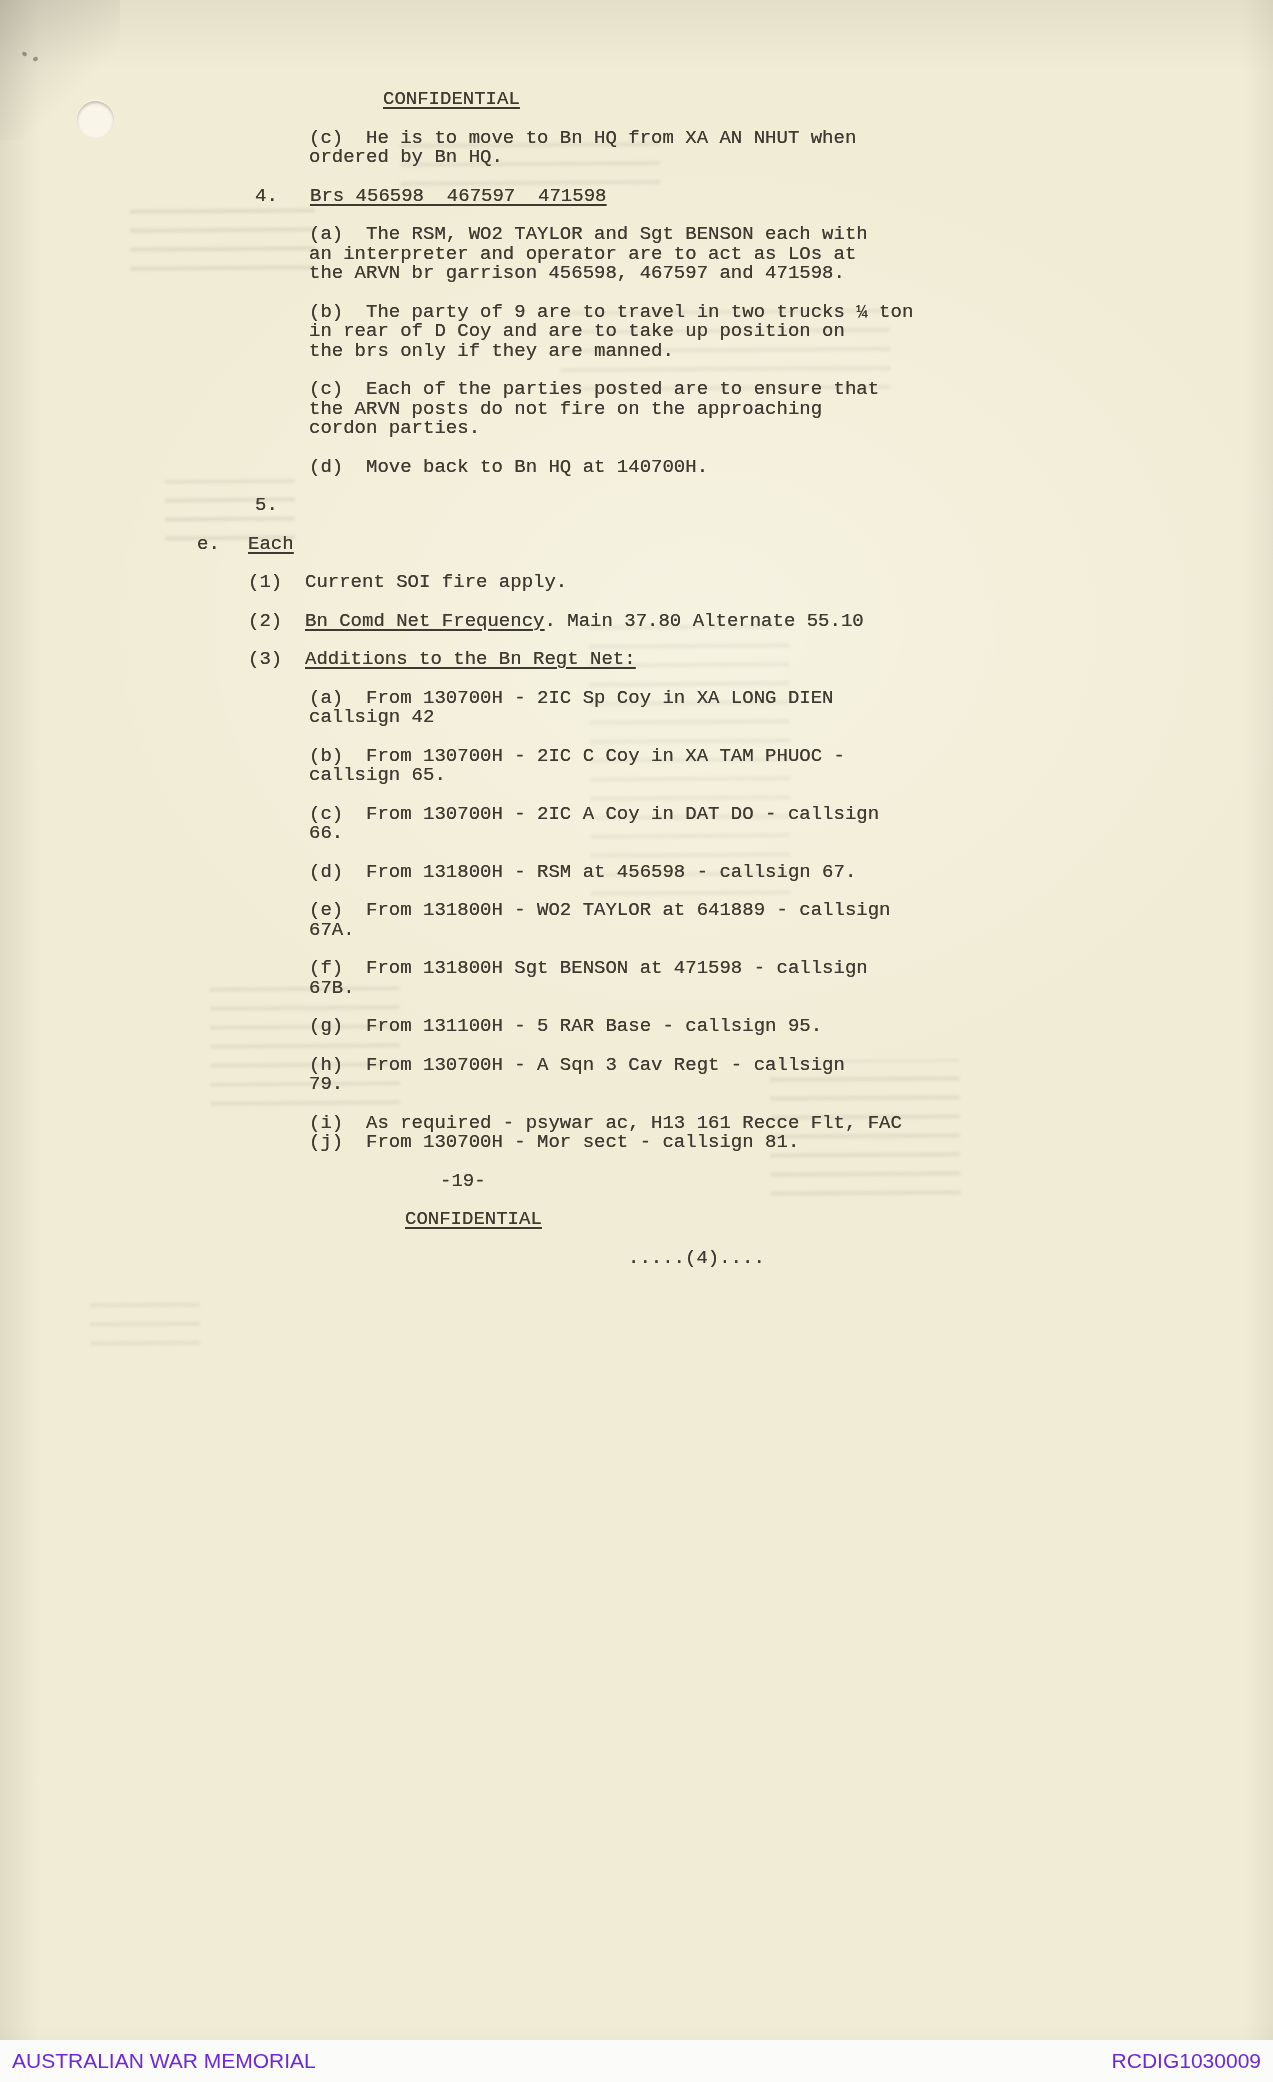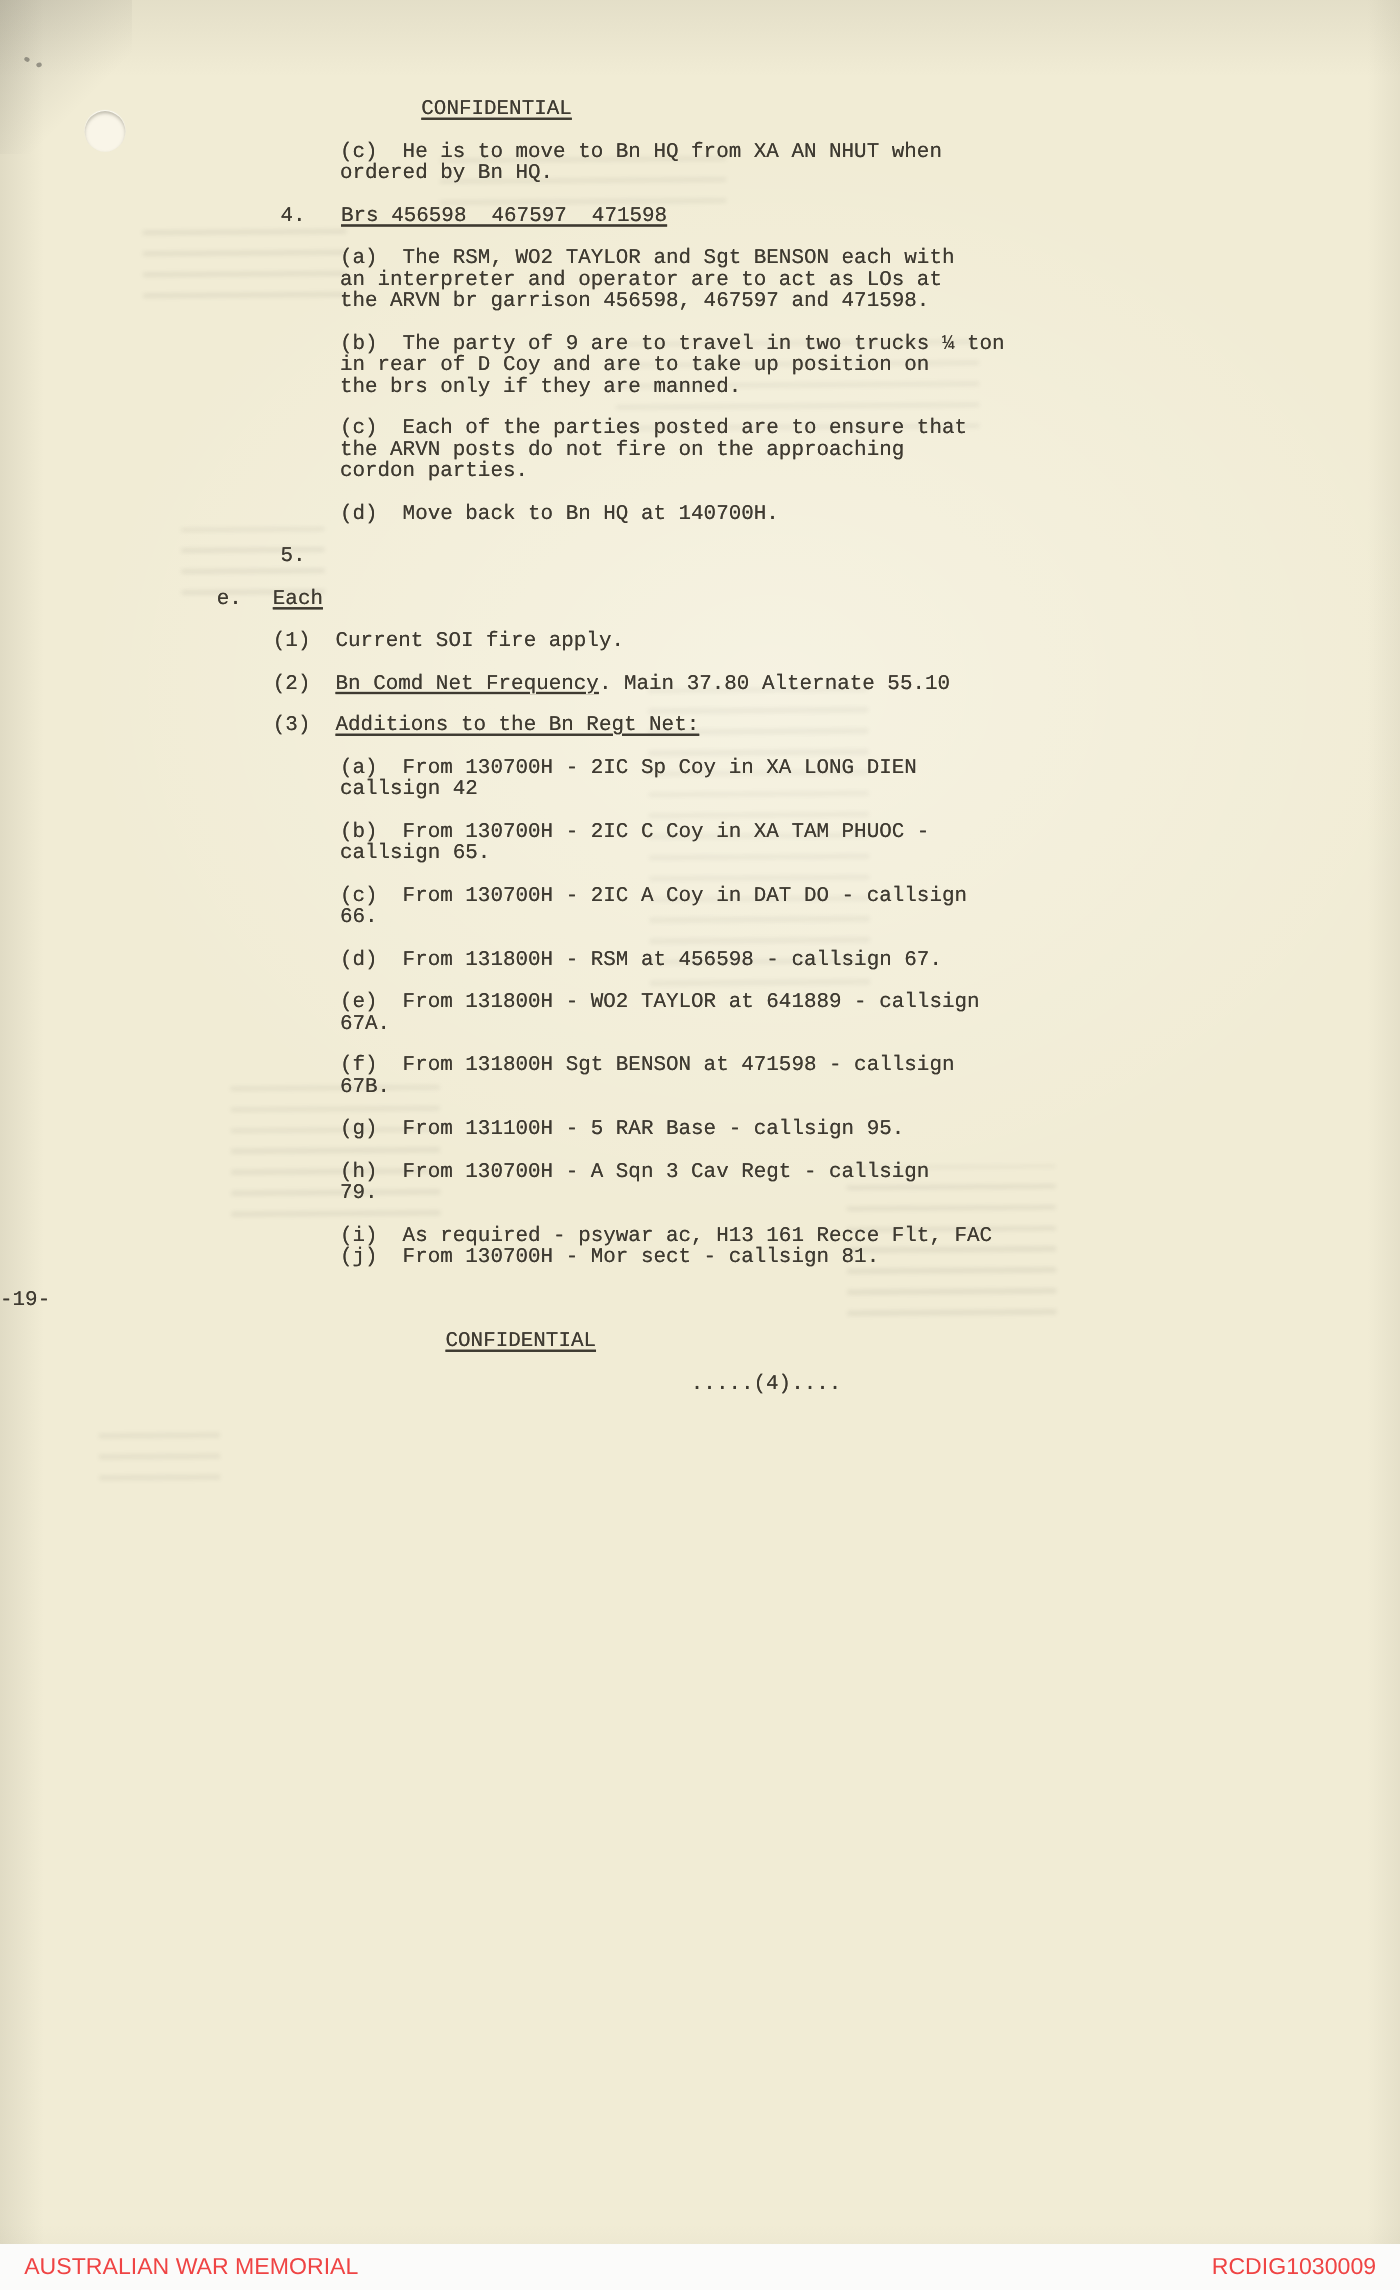--- a/index.html
+++ b/index.html
@@ -55,33 +55,33 @@
   }
   .hang-label { flex:0 0 auto; white-space:pre; }
   .block-body { white-space:pre-wrap; max-width:660px; }
   .u { text-decoration:underline; text-underline-offset:3px; text-decoration-thickness:1.5px; }
 
   .i-conf  { margin-left:383px; }
   .i-body  { margin-left:309px; }
   .i-num   { margin-left:255px; } .i-num  .hang-label { width:55px; }
   .i-sec   { margin-left:197px; } .i-sec  .hang-label { width:51px; }
   .i-sub   { margin-left:248px; } .i-sub  .hang-label { width:57px; }
-  .i-page  { }
+  .i-page  { margin-left:440px; }
   .i-conf2 { margin-left:405px; }
   .i-cont  { margin-left:628px; }
 
   .block[data-name="page-number"]         { margin-top:12px; }
   .block[data-name="confidential-footer"] { margin-top:5px; }
   .block[data-name="continuation-mark"]   { margin-top:11px; }
 
   .footer-bar {
     position:absolute; left:0; bottom:0; width:100%; height:42px;
     background:#fbfbfa; display:flex; justify-content:space-between; align-items:center;
-    padding:0 22px; font-family:"Liberation Sans", sans-serif;
-    font-size:21px; color:#ef4444;
+    padding:0 12px; font-family:"Liberation Sans", sans-serif;
+    font-size:21px; color:#6d28d9;
   }
 </style>
 </head>
 <body>
 
 <div id="page" data-name="scanned-document-page">
 
   <div class="corner-shade" data-name="scan-corner-shade"></div>
   <div class="hole" data-name="hole-punch-mark"></div>
   <div class="pen-mark pm1" data-name="pen-mark"></div>

